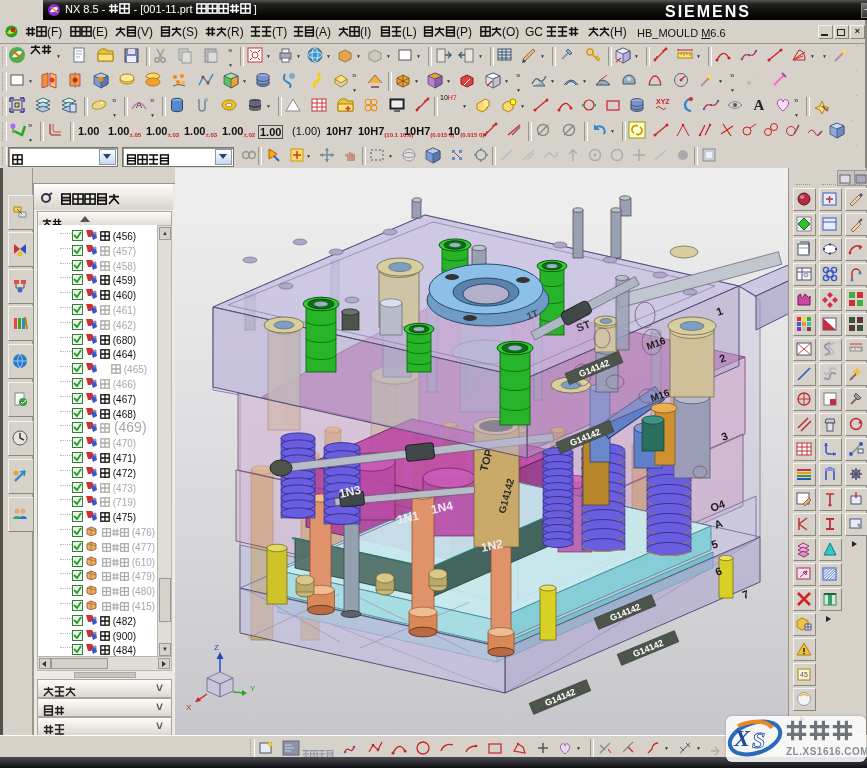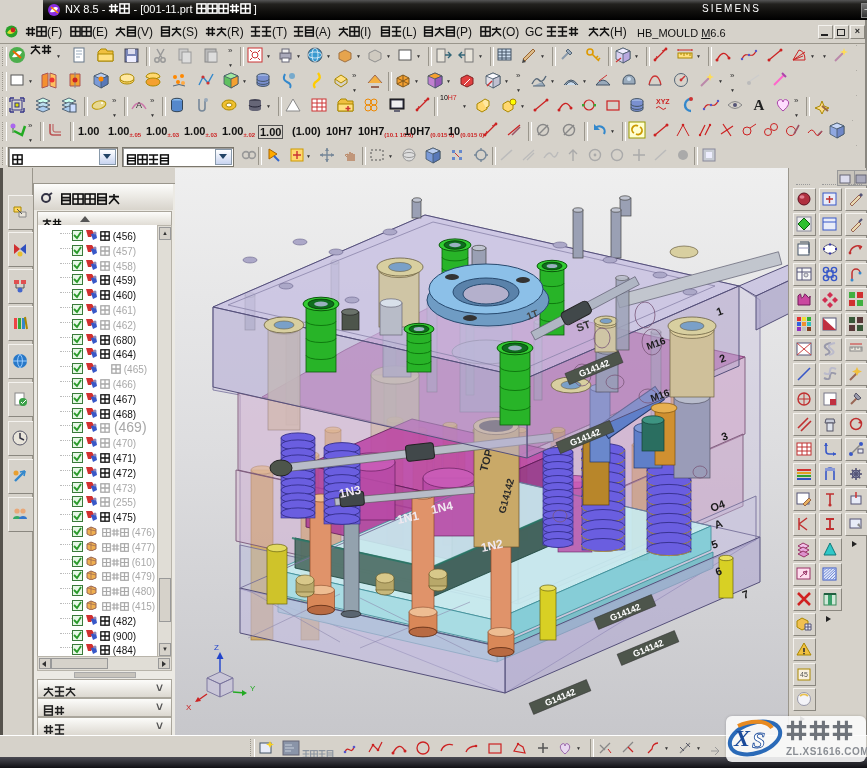--- a/index.html
+++ b/index.html
@@ -30,21 +30,21 @@
             <path d="M0.9 5.5H10.1M5.5 0.9V10.1" stroke="#fff" fill="none" stroke-width="1.5"></path>
           </svg><svg width="11" height="11" style="vertical-align:-1px" viewBox="0 0 11 11">
             <rect x="0.9" y="0.9" width="9.2" height="9.2" fill="none" stroke="#fff" stroke-width="1.5"></rect>
             <path d="M0.9 5.5H10.1M5.5 0.9V10.1" stroke="#fff" fill="none" stroke-width="1.5"></path>
           </svg><svg width="11" height="11" style="vertical-align:-1px" viewBox="0 0 11 11">
             <path d="M0.9 3.6H10.1M0.9 7.4H10.1M3.6 0.9V10.1M7.4 0.9V10.1" stroke="#fff" fill="none" stroke-width="1.5"></path>
           </svg><svg width="11" height="11" style="vertical-align:-1px" viewBox="0 0 11 11">
             <rect x="0.9" y="0.9" width="9.2" height="9.2" fill="none" stroke="#fff" stroke-width="1.5"></rect>
             <path d="M0.9 5.5H10.1M5.5 0.9V10.1" stroke="#fff" fill="none" stroke-width="1.5"></path>
           </svg></span> ]</div>
- <div class="abs" style="left:659px;top:3px;color:#fff;font-size:10px;font-weight:400;letter-spacing:2px;font-family:'Liberation Sans'">SIEMENS</div>
+ <div class="abs" style="left:622px;top:3px;color:#fff;font-size:16px;font-weight:700;letter-spacing:2px;font-family:'Liberation Sans'">SIEMENS</div>
  <div class="abs" style="left:818px;top:3px;width:14px;height:13px;background:linear-gradient(#777,#333);border:1px solid #888;color:#fff;font-size:9px;text-align:center;line-height:11px">—</div>
  <div class="abs" style="left:834px;top:3px;width:14px;height:13px;background:linear-gradient(#777,#333);border:1px solid #888">
         <div style="position:absolute;left:3px;top:3px;width:6px;height:5px;border:1px solid #fff"></div>
       </div>
  <div class="abs" style="left:850px;top:3px;width:14px;height:13px;background:linear-gradient(#e88,#b11);border:1px solid #d66;color:#fff;font-size:10px;font-weight:700;text-align:center;line-height:12px">×</div>
 </div>
     <div class="abs" style="left:0;top:20px;width:867px;height:23px;background:#d6d2ca;border-bottom:1px solid #9a968c">
       <div class="abs" style="left:5px;top:4px"><svg width="13" height="13" viewBox="0 0 13 13">
           <circle cx="6.5" cy="6.5" r="6" fill="#2aa02a"></circle>
           <path d="M2 8c2-4 6-5 9-3-2 4-6 5-9 3z" fill="#dd3"></path>
@@ -595,21 +595,21 @@
           <path d="M4 3v8a3 3 0 003 3h8" fill="none" stroke="#b55" stroke-width="1.6"></path>
           <path d="M7 3v6a2 2 0 002 2h6" fill="none" stroke="#b55"></path>
         </svg></div>
       <div class="sep" style="left:70px"></div>
       <div style="position:absolute;left:78px;top:6px;font-size:11px;color:#111;font-weight:700;font-family:'Liberation Sans'">1.00</div>
       <div style="position:absolute;left:108px;top:6px;font-size:11px;color:#111;font-weight:700;font-family:'Liberation Sans'">1.00<span style="font-size:6px;color:#c22;vertical-align:-2px">±.05</span></div>
       <div style="position:absolute;left:146px;top:6px;font-size:11px;color:#111;font-weight:700;font-family:'Liberation Sans'">1.00<span style="font-size:6px;color:#c22;vertical-align:-2px">±.03</span></div>
       <div style="position:absolute;left:184px;top:6px;font-size:11px;color:#111;font-weight:700;font-family:'Liberation Sans'">1.00<span style="font-size:6px;color:#c22;vertical-align:-2px">±.03</span></div>
       <div style="position:absolute;left:222px;top:6px;font-size:11px;color:#111;font-weight:700;font-family:'Liberation Sans'">1.00<span style="font-size:6px;color:#c22;vertical-align:-2px">±.02</span></div>
       <div style="position:absolute;left:258px;top:6px;font-size:11px;color:#111;font-weight:700;font-family:'Liberation Sans';border:1px solid #555;padding:0 1px">1.00</div>
-      <div style="position:absolute;left:292px;top:6px;font-size:11px;color:#111;font-weight:700;font-family:'Liberation Sans'">(1.00)</div>
+      <div style="position:absolute;left:292px;top:6px;font-size:11px;color:#111;font-weight:400;font-family:'Liberation Sans'">(1.00)</div>
       <div style="position:absolute;left:326px;top:6px;font-size:11px;color:#111;font-weight:700;font-family:'Liberation Sans'">10H7</div>
       <div style="position:absolute;left:358px;top:6px;font-size:11px;color:#111;font-weight:700;font-family:'Liberation Sans'">10H7<span style="font-size:6px;color:#c22;vertical-align:-2px">(10.1 10.0)</span></div>
       <div style="position:absolute;left:404px;top:6px;font-size:11px;color:#111;font-weight:700;font-family:'Liberation Sans'">10H7<span style="font-size:6px;color:#c22;vertical-align:-2px">(0.015 0)</span></div>
       <div style="position:absolute;left:448px;top:6px;font-size:11px;color:#111;font-weight:700;font-family:'Liberation Sans'">10<span style="font-size:6px;color:#c22;vertical-align:-2px">(0.015 0)</span></div>
       <div style="position:absolute;left:482px;top:2px;width:18px;height:18px"><svg width="18" height="18" viewBox="0 0 18 18">
           <path d="M3 14L14 3" stroke="#c22" stroke-width="1.2"></path>
           <path d="M3 14l2-4M14 3l-4 2" stroke="#c22"></path>
           <circle cx="3" cy="14" r="1.4" fill="#c22"></circle>
           <circle cx="14" cy="3" r="1.4" fill="#c22"></circle>
         </svg></div>
@@ -1180,21 +1180,21 @@
               <path d="M2 5l3 3 4-6" stroke="#2a9a2a" stroke-width="1.8" fill="none"></path>
             </svg></div>
           <div style="position:absolute;left:47px;top:0"><svg width="12" height="12" viewBox="0 0 12 12">
               <path d="M1 2h6l2 3-3 4H3z" fill="#d03030"></path>
               <path d="M6 6l5-1 1 5-4 2z" fill="#3858c8"></path>
               <circle cx="10" cy="5" r="1.5" fill="#88b"></circle>
             </svg></div>
           <div style="position:absolute;left:62px;top:0;white-space:nowrap"><span style="letter-spacing:0"><svg width="10" height="10" style="vertical-align:-1px" viewBox="0 0 10 10">
                 <rect x="0.8" y="0.8" width="8.4" height="8.4" fill="none" stroke="#a8a8a8" stroke-width="1.3"></rect>
                 <path d="M0.8 5.0H9.2M5.0 0.8V9.2" stroke="#a8a8a8" fill="none" stroke-width="1.3"></path>
-              </svg></span><span style="font-size:10px;color:#a8a8a8"> (255)</span></div>
+              </svg></span><span style="font-size:10px;color:#a8a8a8"> (719)</span></div>
         </div>
         <div style="position:absolute;left:0;top:282.2px;width:118px;height:14px">
           <div style="position:absolute;left:22px;top:7px;width:12px;border-top:1px dotted #bbb"></div>
           <div style="position:absolute;left:34px;top:1px"><svg width="11" height="11" viewBox="0 0 11 11">
               <rect x="0.5" y="0.5" width="10" height="10" fill="#e8f8e8" stroke="#3a7a3a"></rect>
               <path d="M2 5l3 3 4-6" stroke="#2a9a2a" stroke-width="1.8" fill="none"></path>
             </svg></div>
           <div style="position:absolute;left:47px;top:0"><svg width="12" height="12" viewBox="0 0 12 12">
               <path d="M1 2h6l2 3-3 4H3z" fill="#d03030"></path>
               <path d="M6 6l5-1 1 5-4 2z" fill="#3858c8"></path>

